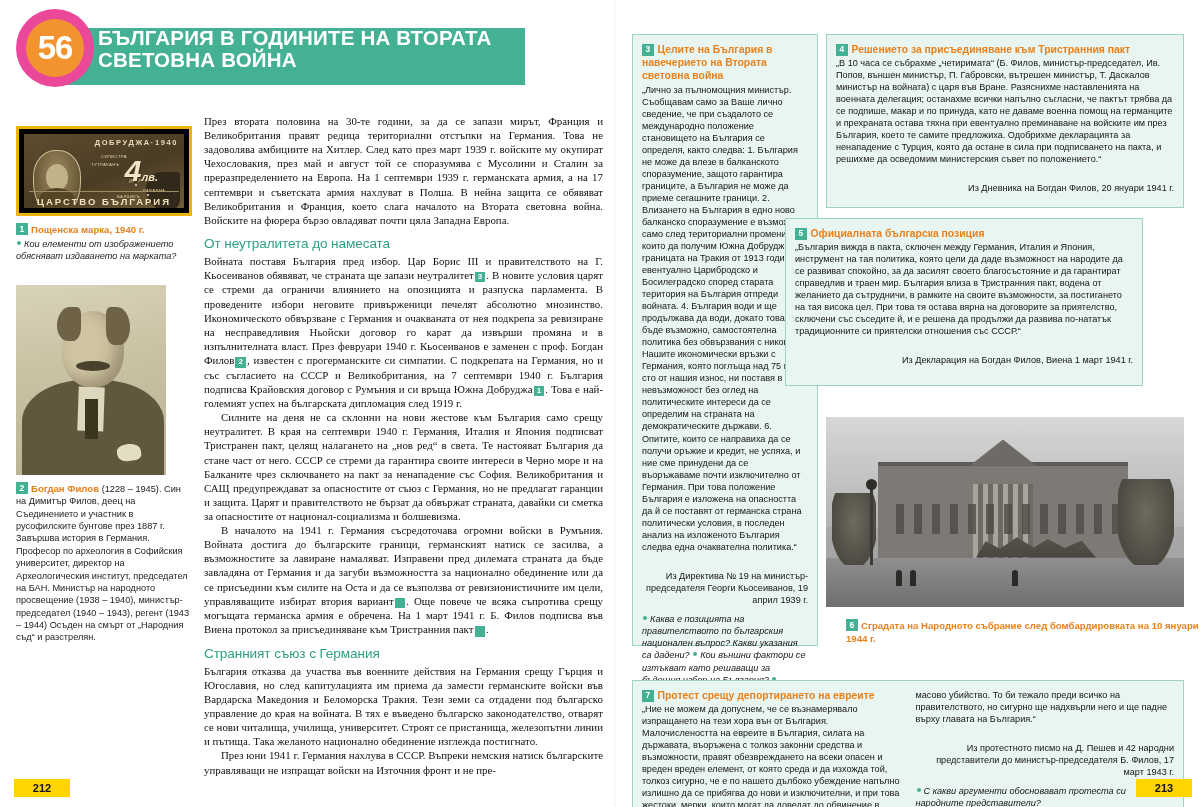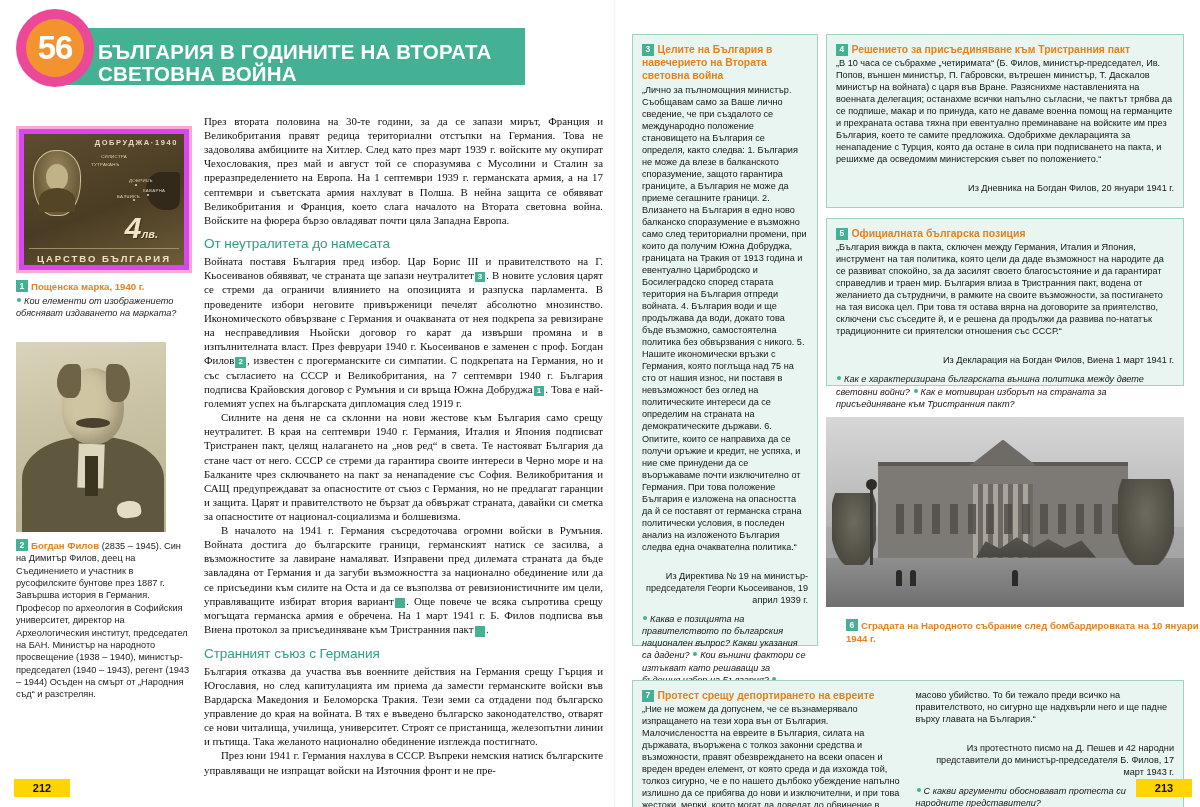--- a/index.html
+++ b/index.html
@@ -16,21 +16,21 @@
     background: #ffffff;
   }
 
   
   .header-band {
     position: absolute;
     left: 55px; top: 28px;
     width: 470px; height: 57px;
     background: #44b094;
     display: flex;
-    align-items: flex-end;
+    align-items: flex-start;
   }
   .header-title {
     color: #ffffff;
     font-size: 20.5px;
     font-weight: bold;
     line-height: 1.07;
     letter-spacing: 0.2px;
     padding-left: 43px;
     padding-right: 6px;
     margin-top: -1px;
@@ -55,25 +55,25 @@
     letter-spacing: -1px;
   }
 
   
   .left-col {
     position: absolute;
     left: 16px; top: 126px;
     width: 176px;
   }
   .stamp {
-    width: 176px; height: 147px;
-    background: #d946ef;
+    width: 176px; height: 90px;
+    background: #000000;
     position: relative;
     overflow: hidden;
-    border: 3px solid #f9a8d4;
+    border: 3px solid #eab308;
   }
   .stamp-inner {
     position: absolute; inset: 5px;
     background: linear-gradient(160deg,#5d4d30 0%, #4a3c24 55%, #6e5c39 100%);
     overflow: hidden;
   }
   .stamp-top {
     position: absolute; top: 4px; right: 6px;
     color: #e8dcbb; font-size: 7.5px; letter-spacing: 1.6px; font-weight: bold;
   }
@@ -306,21 +306,21 @@
   .src-q {
     margin-top: 7px;
     font-style: italic;
     font-size: 9.15px;
     line-height: 1.33;
     color: #151515;
   }
 
   #box3 { left: 632px; top: 34px;  width: 186px; height: 612px; }
   #box4 { left: 826px; top: 34px;  width: 358px; height: 174px; }
-  #box5 { left: 826px; top: 218px; width: 358px; height: 168px; }
+  #box5 { left: 785px; top: 218px; width: 358px; height: 168px; }
   #box7 { left: 632px; top: 680px; width: 552px; height: 132px; }
 
   #box7 .cols {
     column-count: 2;
     column-gap: 15px;
   }
 
   
   .photo6 {
     position: absolute;
@@ -461,21 +461,21 @@
       <div class="tie"></div>
       <div class="pocket"></div>
       <div class="head"></div>
       <div class="hairL"></div>
       <div class="hairR"></div>
       <div class="mous"></div>
     </div>
 
     <div class="fig-caption">
       <span class="fig-num">2</span><span class="fig-title">Богдан Филов</span>
-      <span class="fig-sub">(2835 – 1945).</span>
+      <span class="fig-sub">(1228 – 1945).</span>
       <span class="fig-sub">Син на Димитър Филов, деец на Съединението и участник в русофилските бунтове през 1887 г. Завършва история в Германия. Професор по археология в Софийския университет, директор на Археологическия институт, председател на БАН. Министър на народното просвещение (1938 – 1940), министър-председател (1940 – 1943), регент (1943 – 1944) Осъден на смърт от „Народния съд“ и разстрелян.</span>
     </div>
   </div>
 
   <div class="body-col">
     <p>През втората половина на 30-те години, за да се запази мирът, Франция и Великобритания правят редица териториални отстъпки на Германия. Това не задоволява амбициите на Хитлер. След като през март 1939 г. войските му окупират Чехословакия, през май и август той се споразумява с Мусолини и Сталин за преразпределението на Европа. На 1 септември 1939 г. германската армия, а на 17 септември и съветската армия нахлуват в Полша. В нейна защита се обявяват Великобритания и Франция, което слага началото на Втората световна война. Войските на фюрера бързо овладяват почти цяла Западна Европа.</p>
 
     <div class="sub-head">От неутралитета до намесата</div>
 
     <p><span>Войната поставя България пред избор. Цар Борис III и правителството на Г. Кьосеиванов обявяват, че страната ще запази неутралитет</span><span class="ref">3</span><span>. В новите условия царят се стреми да ограничи влиянието на опозицията и разпуска парламента. В проведените избори неговите привърженици печелят абсолютно мнозинство. Икономическото обвързване с Германия и очакваната от нея подкрепа за ревизиране на несправедливия Ньойски договор го карат да извърши промяна и в изпълнителната власт. През февруари 1940 г. Кьосеиванов е заменен с проф. Богдан Филов</span><span class="ref">2</span><span>, известен с прогерманските си симпатии. С подкрепата на Германия, но и със съгласието на СССР и Великобритания, на 7 септември 1940 г. България подписва Крайовския договор с Румъния и си връща Южна Добруджа</span><span class="ref">1</span><span>. Това е най-големият успех на българската дипломация след 1919 г.</span></p>
@@ -510,24 +510,20 @@
     <div class="src-body">„В 10 часа се събрахме „четиримата“ (Б. Филов, министър-председател, Ив. Попов, външен министър, П. Габровски, вътрешен министър, Т. Даскалов министър на войната) с царя във Вране. Разяснихме наставленията на военната делегация; останахме всички напълно съгласни, че пактът трябва да се подпише, макар и по принуда, като не даваме военна помощ на германците и прехраната остава тяхна при евентуално преминаване на войските им през България, което те самите предложиха. Одобрихме декларацията за ненападение с Турция, която да остане в сила при подписването на пакта, и решихме да осведомим министерския съвет по положението.“</div>
     <div class="src-attr">Из Дневника на Богдан Филов, 20 януари 1941 г.</div>
   </div>
 
   <div class="src-box" id="box5">
     <div class="src-title">
       <span class="src-num">5</span><span>Официалната българска позиция</span>
     </div>
     <div class="src-body">„България вижда в пакта, сключен между Германия, Италия и Япония, инструмент на тая политика, която цели да даде възможност на народите да се развиват спокойно, за да засилят своето благосъстояние и да гарантират справедлив и траен мир. България влиза в Тристранния пакт, водена от желанието да сътрудничи, в рамките на своите възможности, за постигането на тая висока цел. При това тя остава вярна на договорите за приятелство, сключени със съседите й, и е решена да продължи да развива по-нататък традиционните си приятелски отношения със СССР.“</div>
     <div class="src-attr">Из Декларация на Богдан Филов, Виена 1 март 1941 г.</div>
-    <div class="src-q">
-      <span class="bullet-dot"></span><span>Как е характеризирана българската външна политика между двете световни войни?</span>
-      <span class="bullet-dot"></span><span>Как е мотивиран изборът на страната за присъединяване към Тристранния пакт?</span>
-    </div>
   </div>
 
   <div class="photo6">
     <div class="sky"></div>
     <div class="ground"></div>
     <div class="bldg">
       <div class="cols6"></div>
       <div class="wins"></div>
     </div>
     <div class="rubble"></div>

